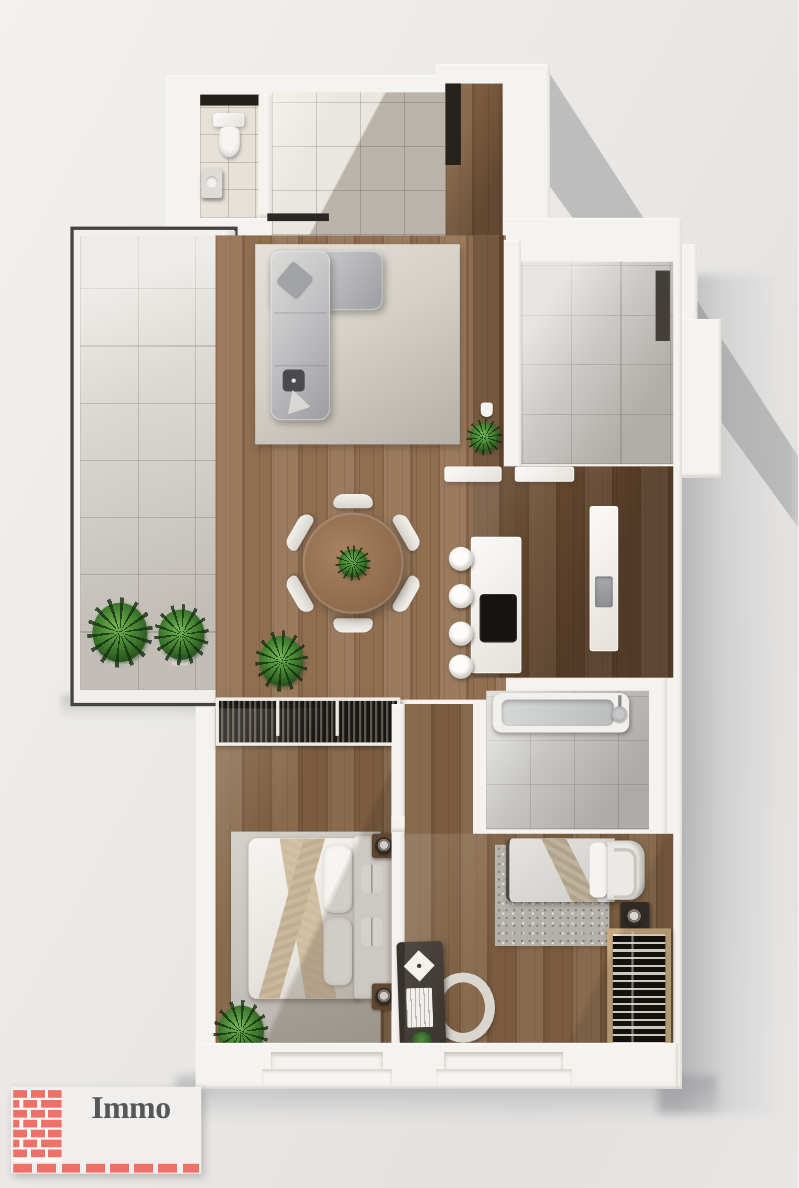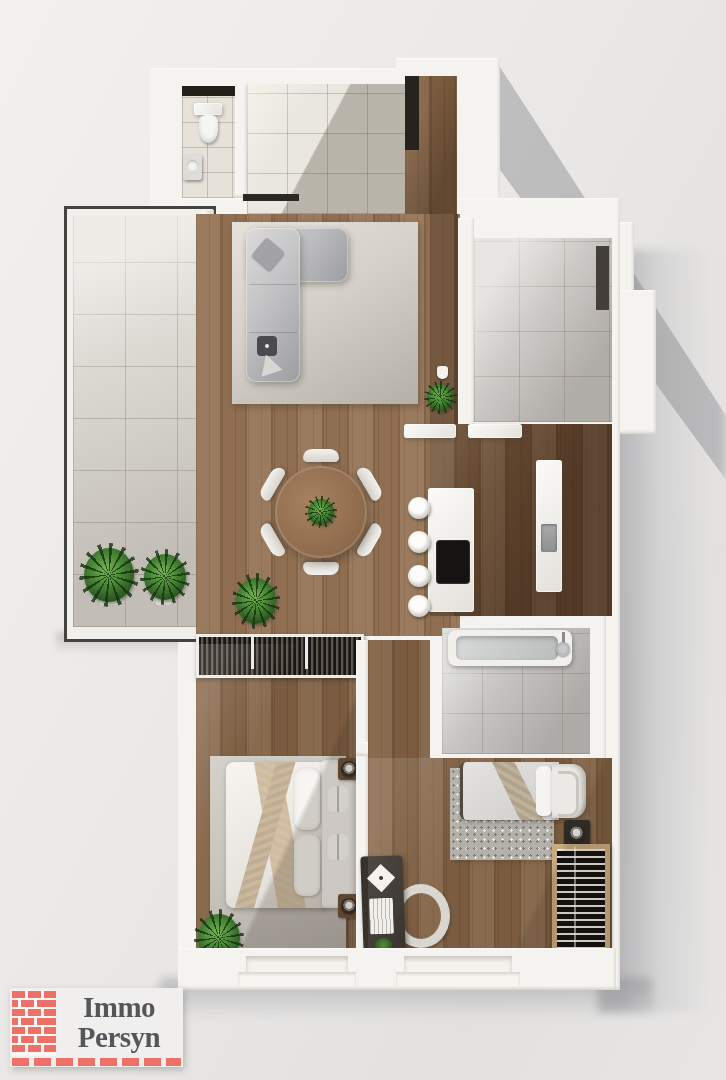--- a/index.html
+++ b/index.html
@@ -188,18 +188,17 @@
       <div class="brick-row" style="left:0;top:1px;width:44px;"></div>
       <div class="brick-row" style="left:0;top:10px;width:44px;background-position:-7px 0;"></div>
       <div class="brick-row" style="left:0;top:19px;width:44px;"></div>
       <div class="brick-row" style="left:0;top:28px;width:44px;background-position:-7px 0;"></div>
       <div class="brick-row" style="left:0;top:37px;width:44px;"></div>
       <div class="brick-row" style="left:0;top:46px;width:44px;background-position:-7px 0;"></div>
       <div class="brick-row" style="left:0;top:55px;width:44px;"></div>
     </div>
     <div class="logo-text" style="left:48px;top:4px;width:122px;height:62px;">
       <div>Immo</div>
-      <div>Persyn</div>
     </div>
     <div style="left:2px;top:70px;width:169px;height:8px;background:repeating-linear-gradient(90deg, var(--logo-red) 0 17px, var(--logo-bg) 17px 22px);"></div>
   </div>
 
 </div>
 
 </body></html>

